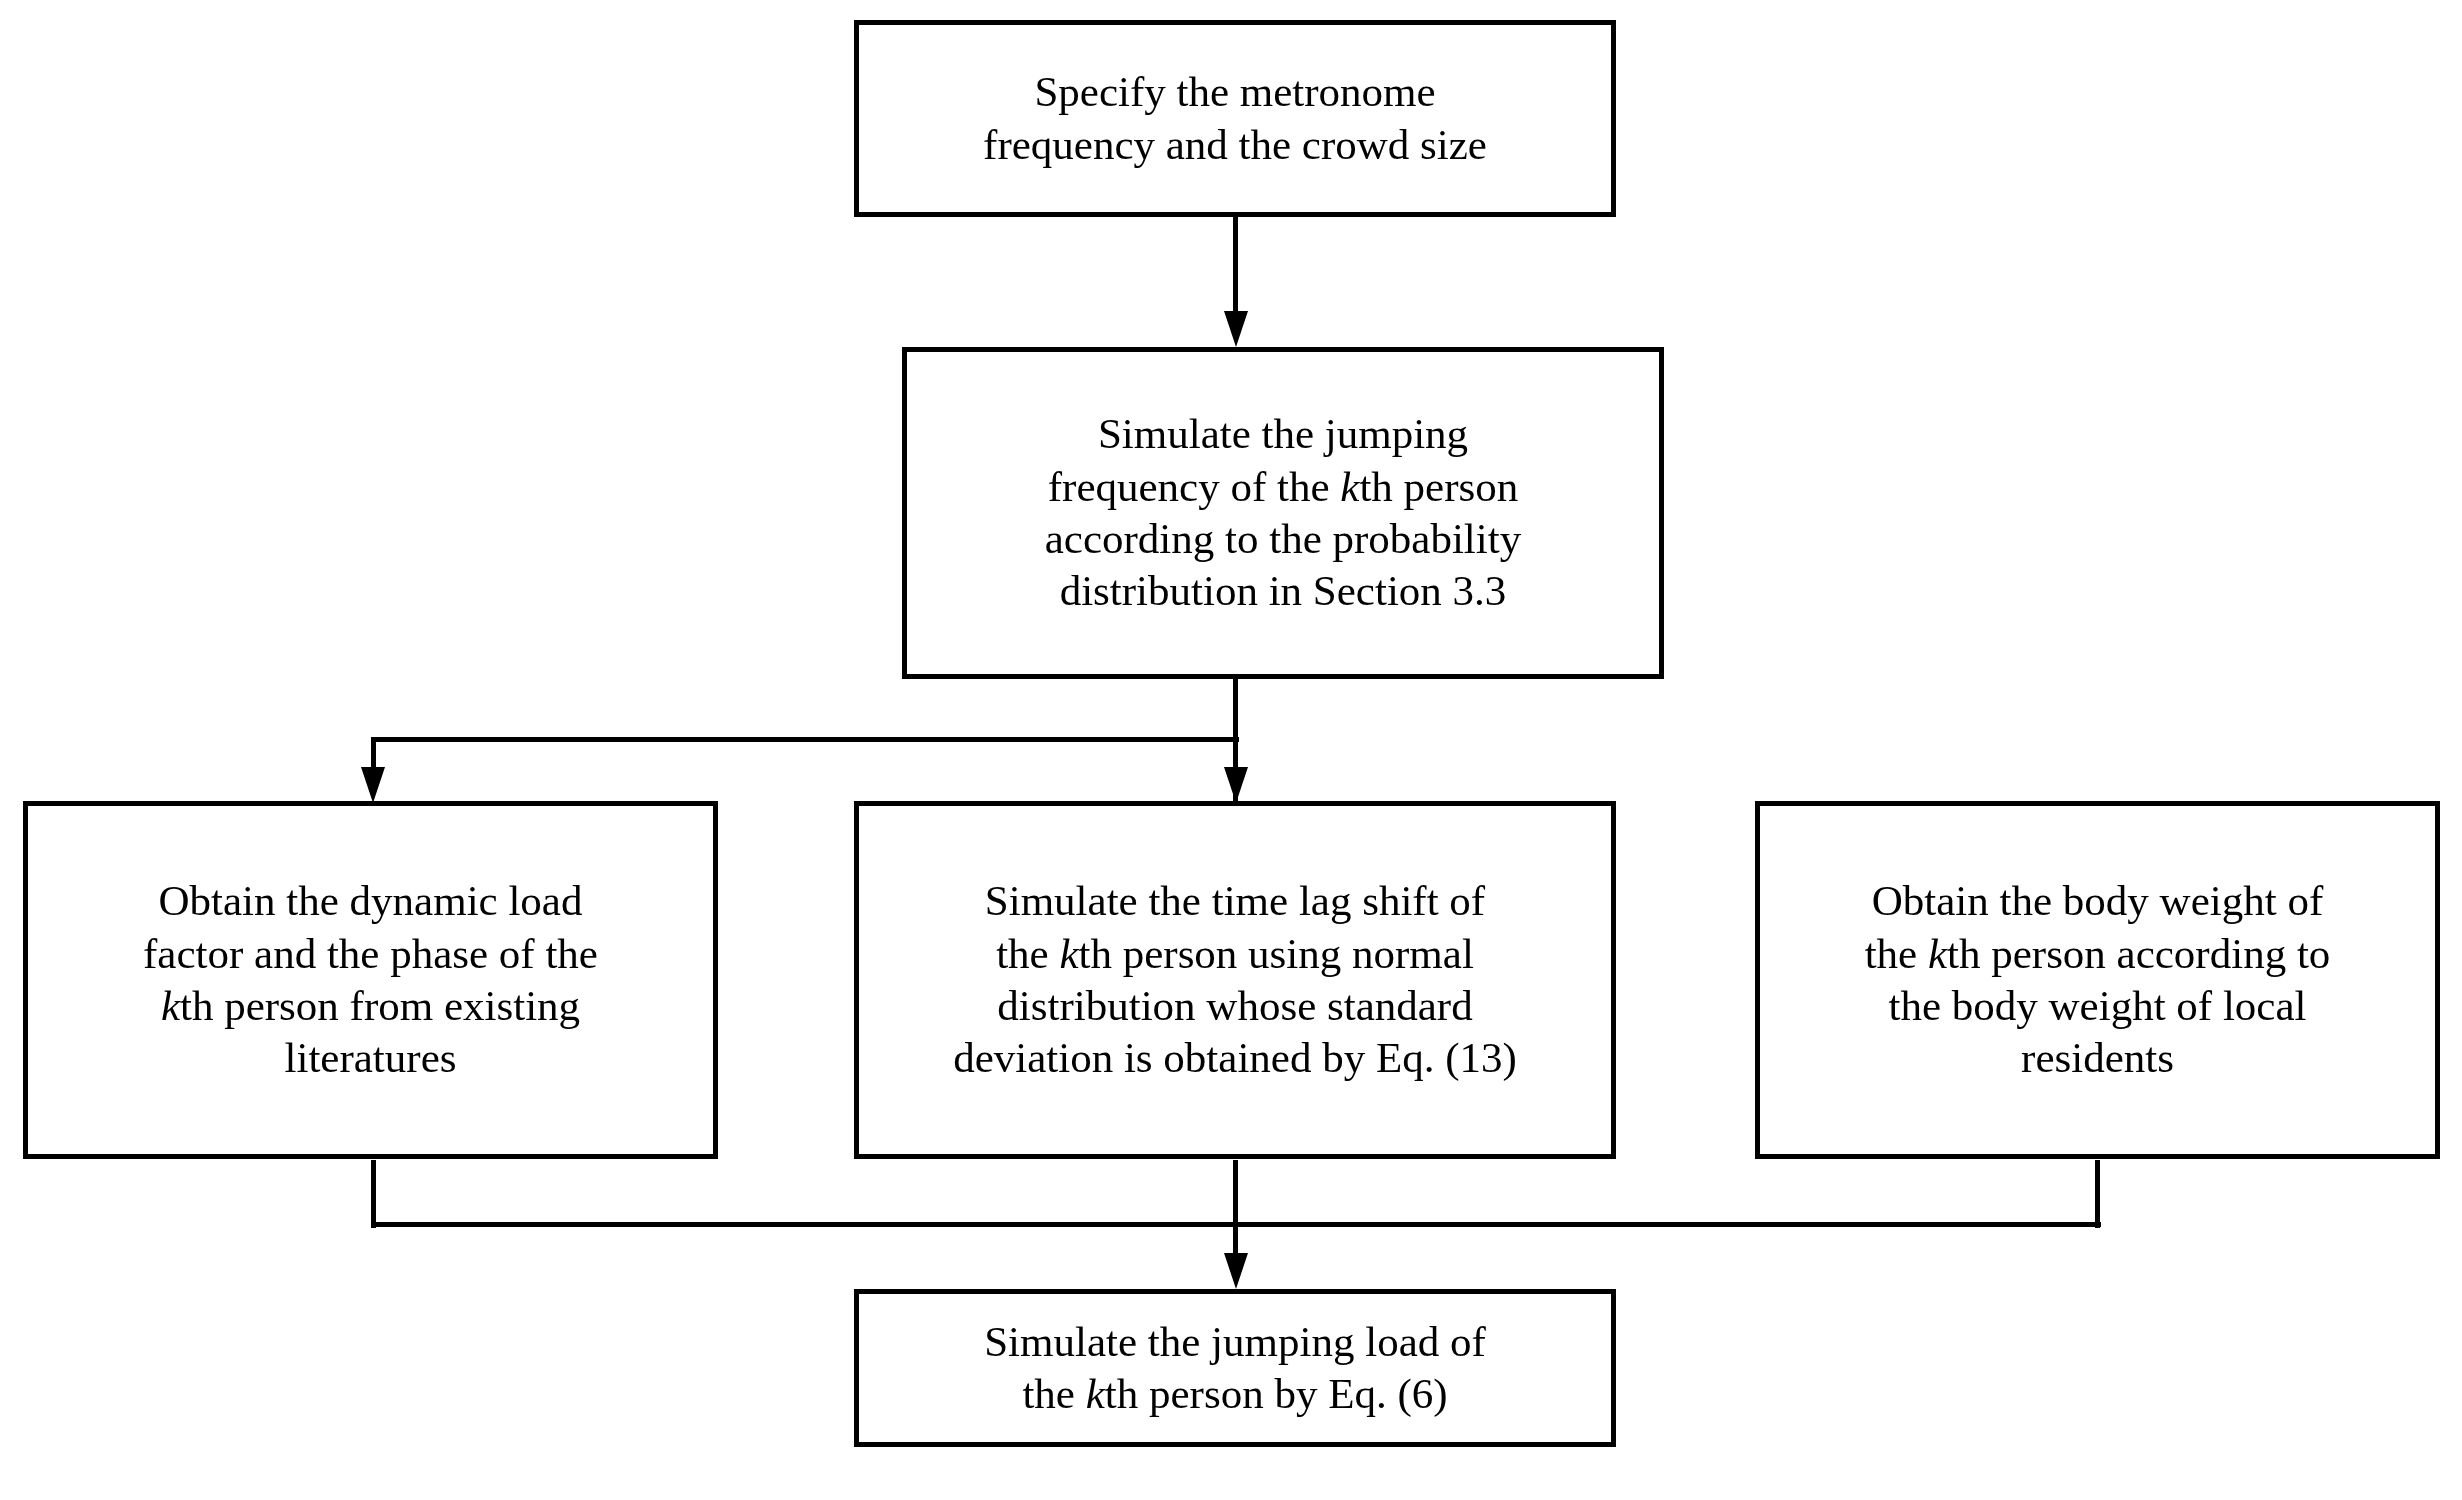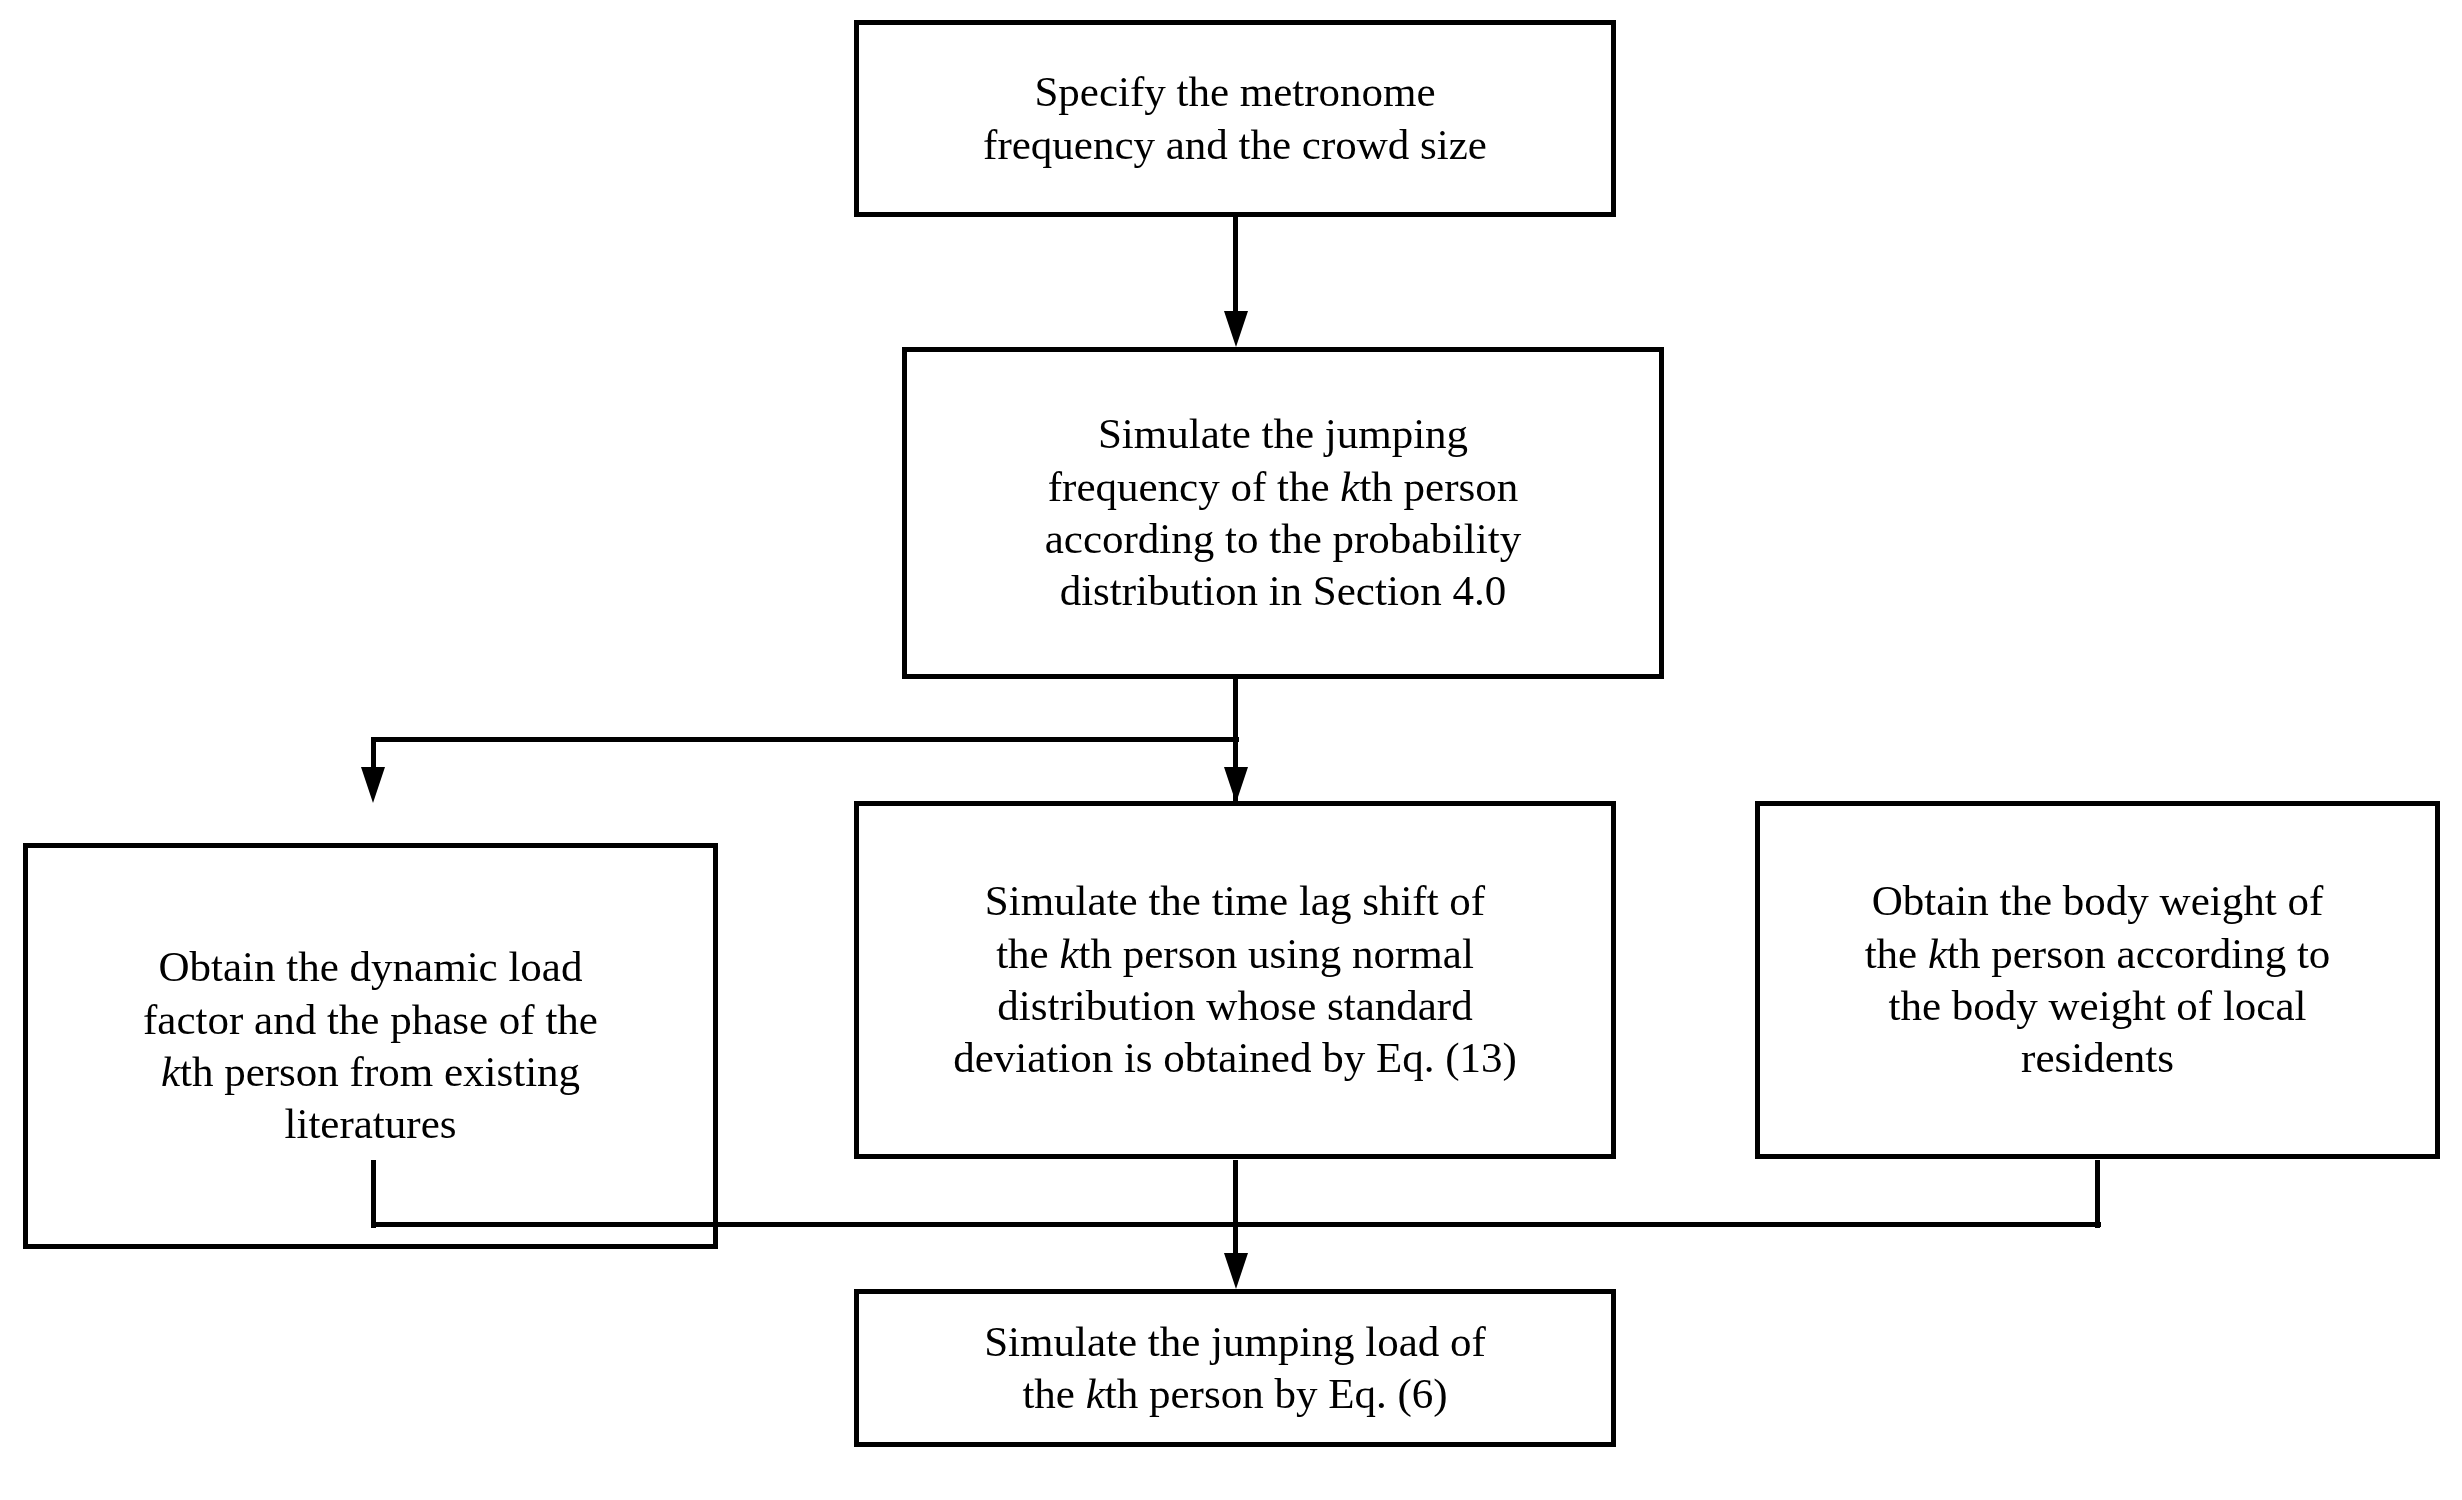--- a/index.html
+++ b/index.html
@@ -70,33 +70,33 @@
 frequency and the crowd size</span>
   </div>
 
   <div class="vline" style="left:1233px; top:217px; height:97px;"></div>
   <div class="arrowhead" style="left:1224px; top:311px;"></div>
 
   <div class="node" style="left:854px; top:347px; width:762px; height:332px;margin-left:48px;">
     <span class="txt"><span>Simulate the jumping
 frequency of the </span><i>k</i><span>th person
 according to the probability
-distribution in Section 4.0</span></span>
+distribution in Section 3.3</span></span>
   </div>
 
   <div class="vline" style="left:1233px; top:679px; height:123px;"></div>
 
   <div class="hline" style="left:371px; top:737px; width:868px;"></div>
 
   <div class="vline" style="left:371px; top:737px; height:35px;"></div>
   <div class="arrowhead" style="left:361px; top:767px;"></div>
 
   <div class="arrowhead" style="left:1224px; top:767px;"></div>
 
-  <div class="node" style="left:23px; top:801px; width:695px; height:406px;margin-top:42px;">
+  <div class="node" style="left:23px; top:801px; width:695px; height:358px;">
     <span class="txt"><span>Obtain the dynamic load
 factor and the phase of the
 </span><i>k</i><span>th person from existing
 literatures</span></span>
   </div>
 
   <div class="node" style="left:854px; top:801px; width:762px; height:358px;">
     <span class="txt"><span>Simulate the time lag shift of
 the </span><i>k</i><span>th person using normal
 distribution whose standard

